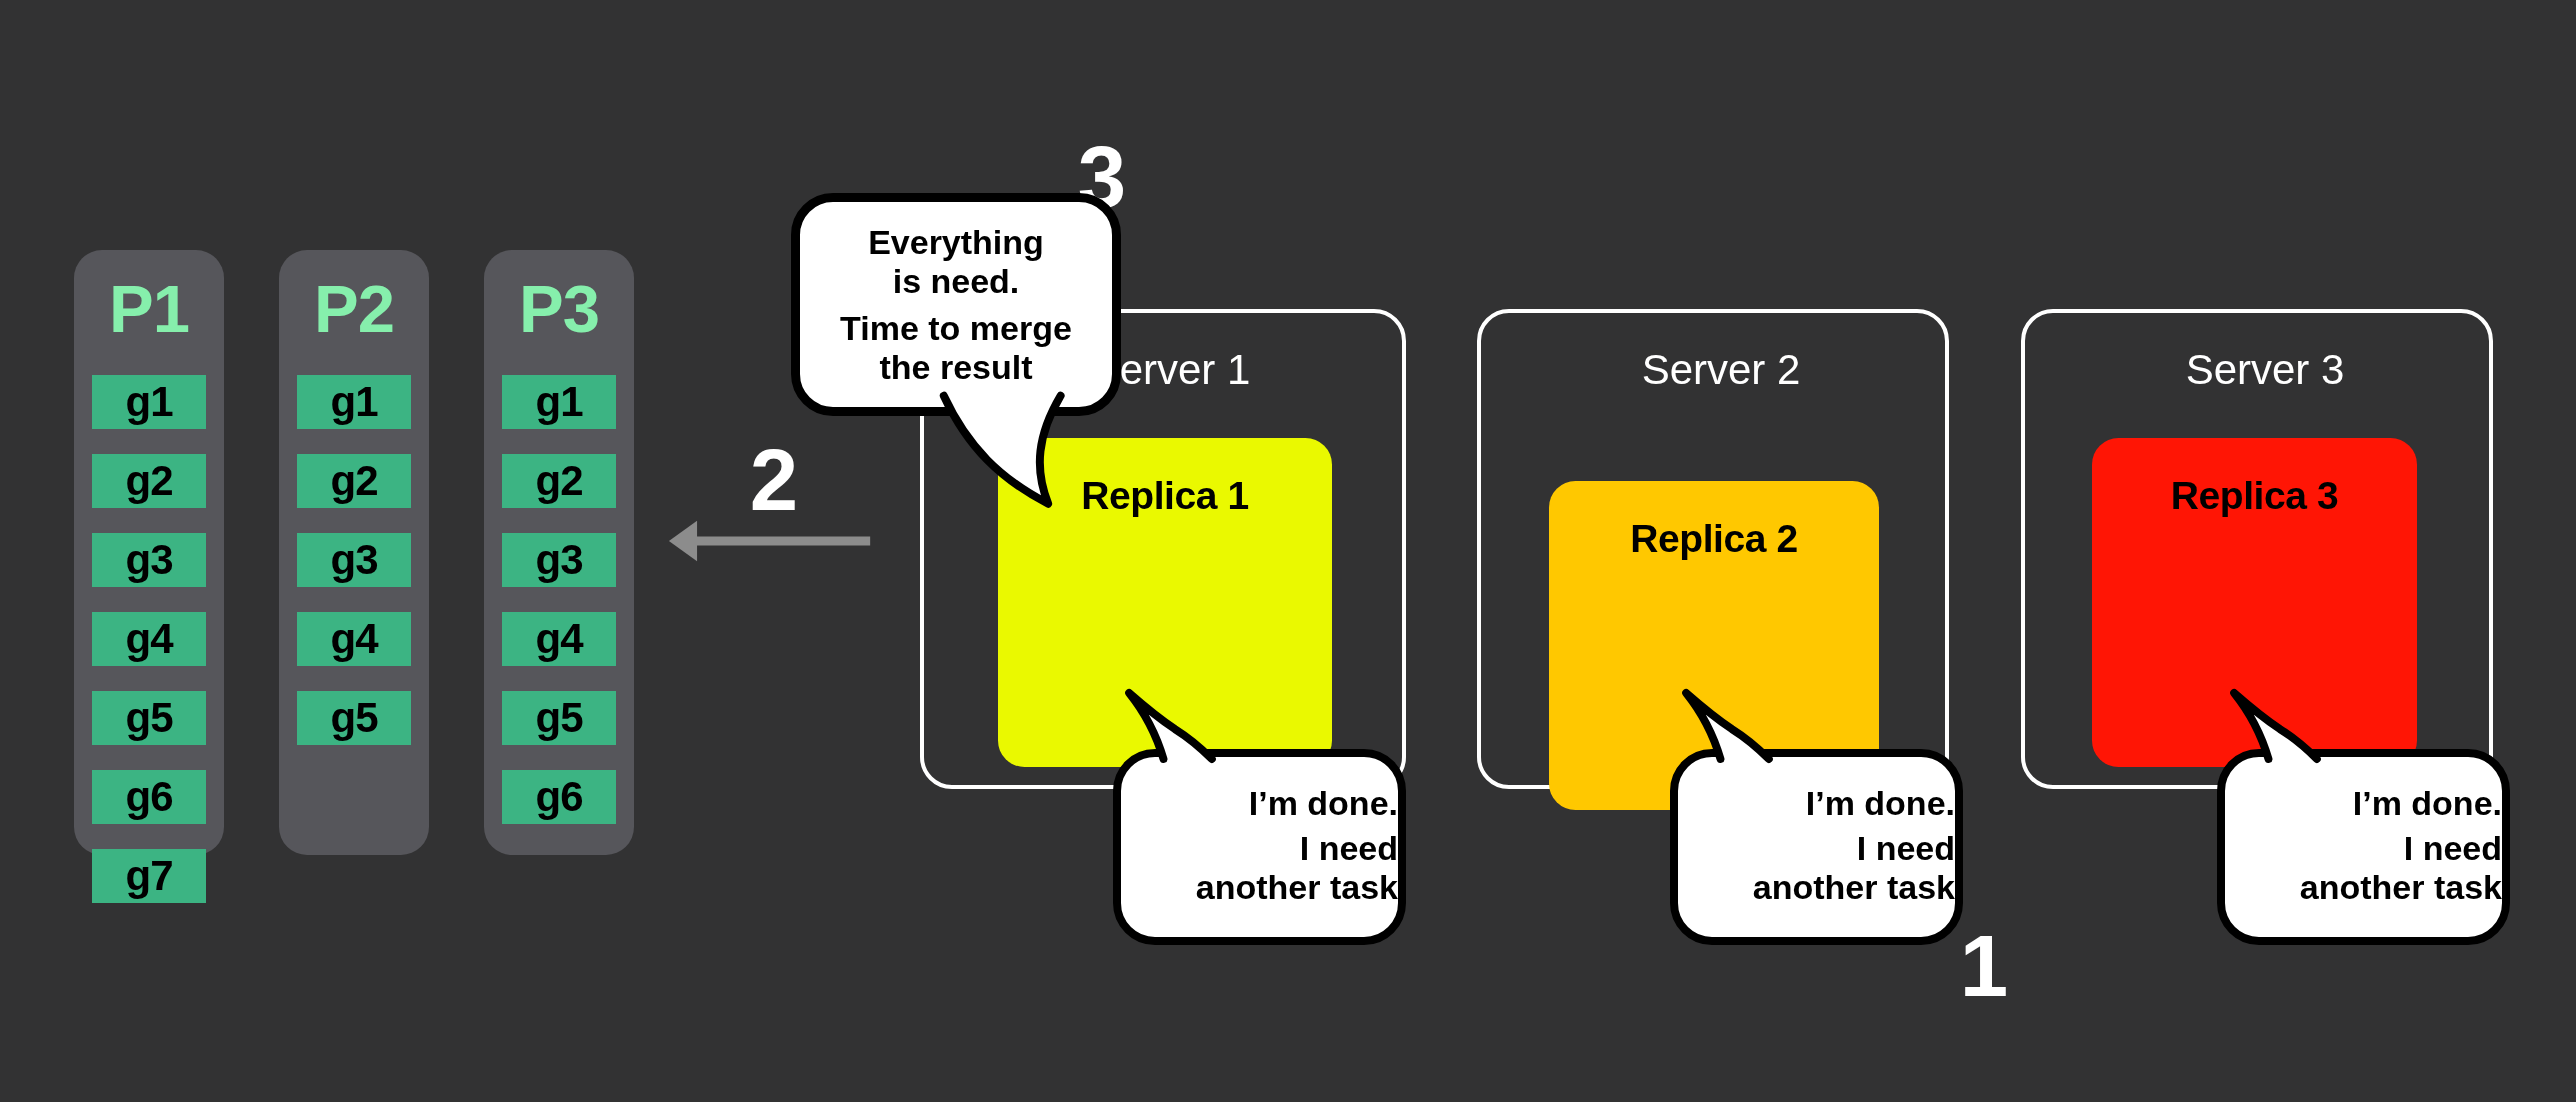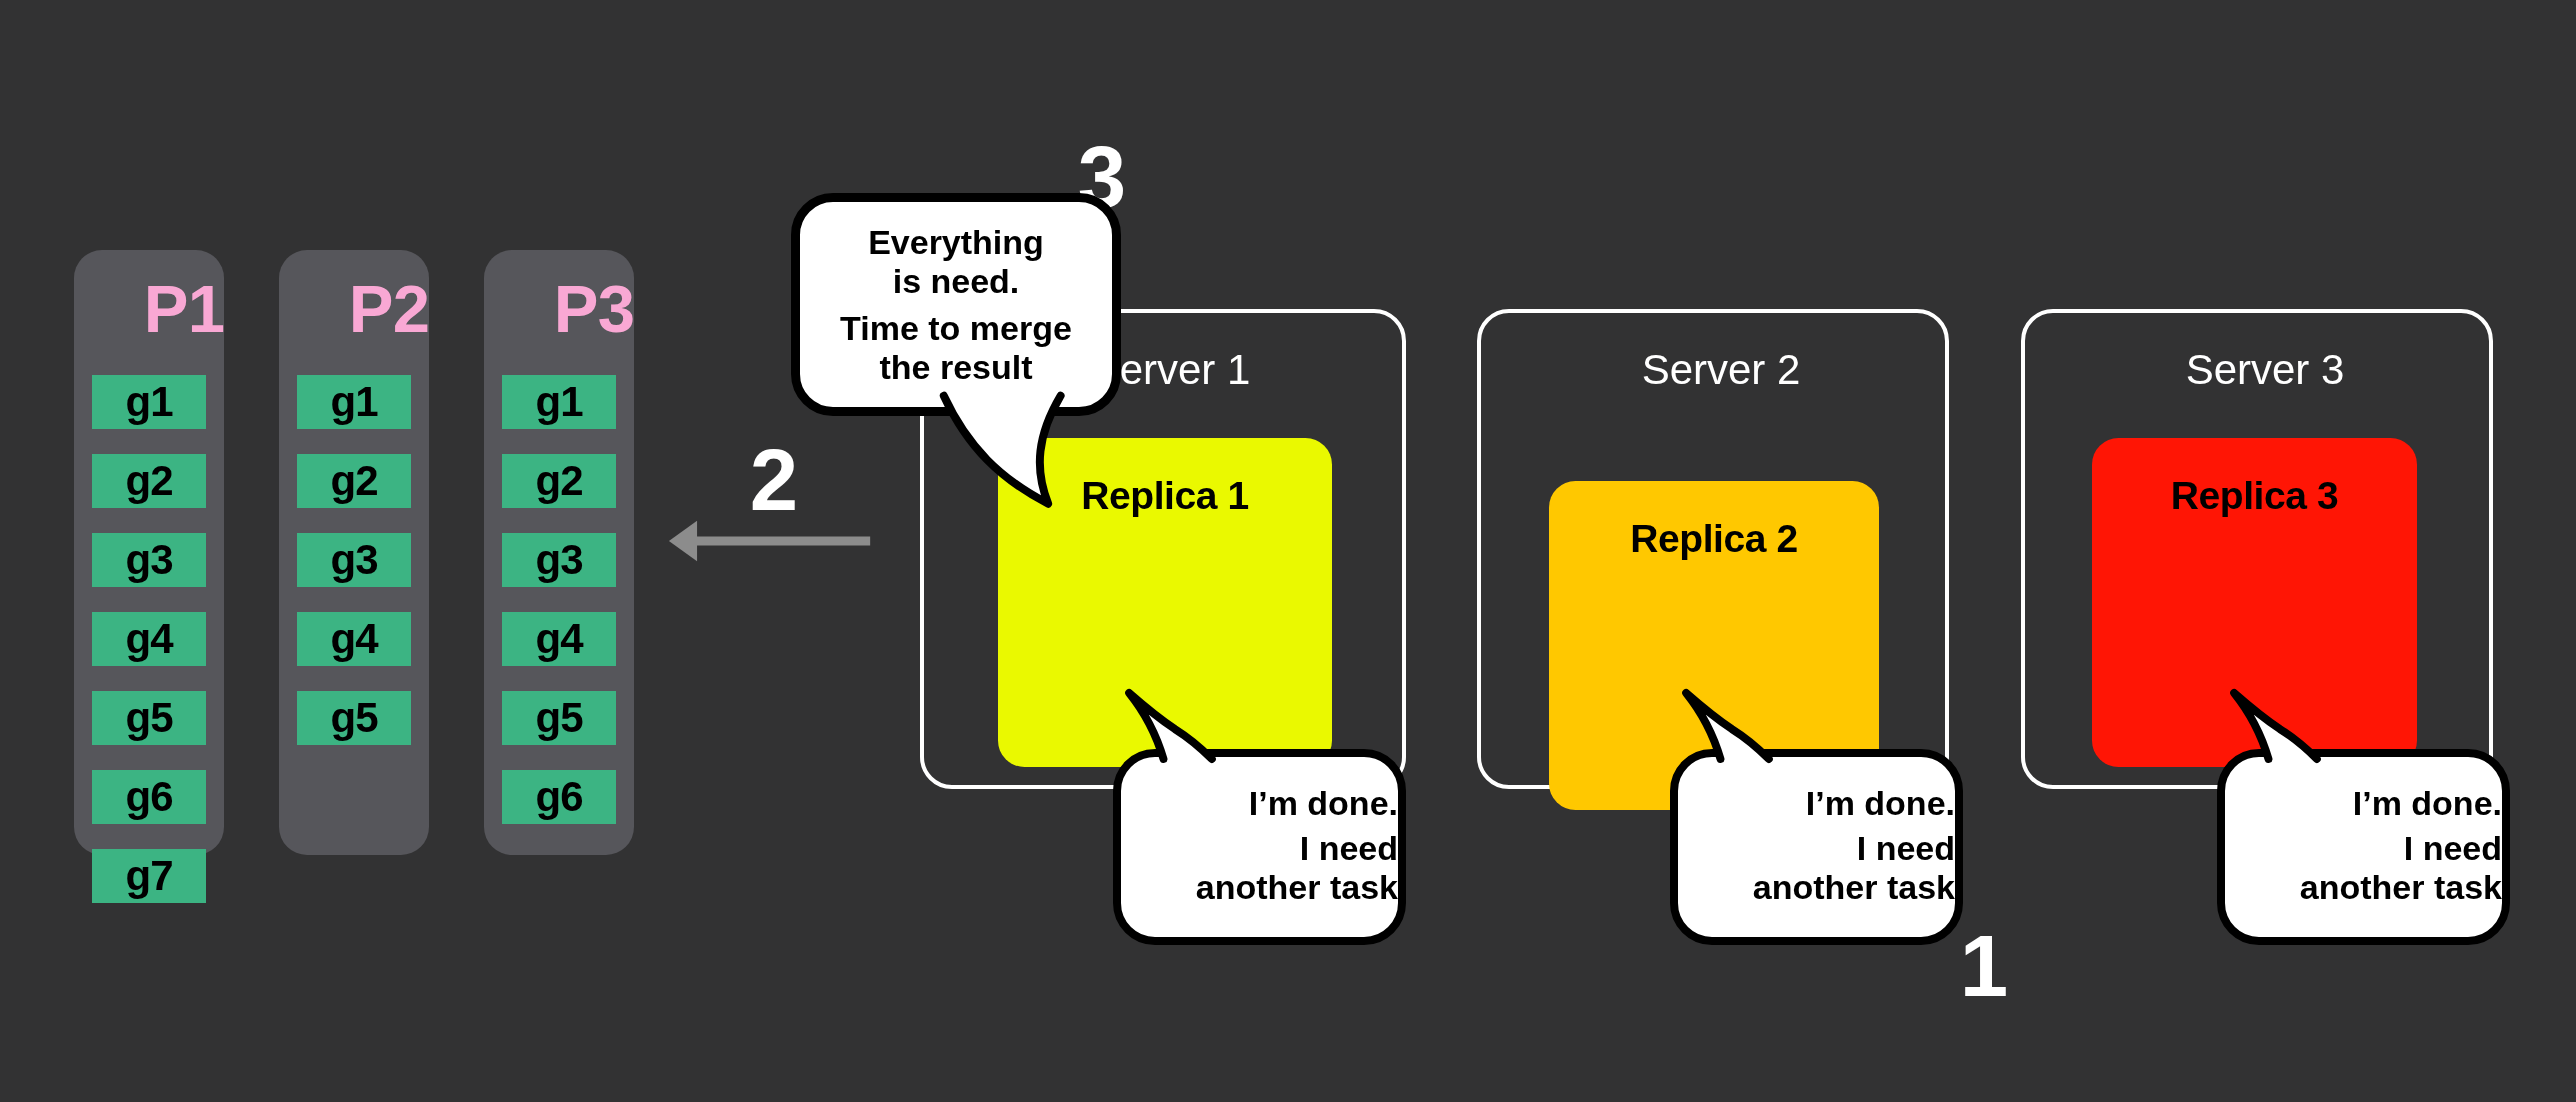--- a/index.html
+++ b/index.html
@@ -13,21 +13,21 @@
   .stage *{box-sizing:border-box;}
 
   
   .partition{
     position:absolute;top:250px;width:150px;height:605px;
     background:var(--column_bg,#56565B);border-radius:28px;
   }
   #p1{left:74px;} #p2{left:279px;} #p3{left:484px;}
   .p-header{
     position:absolute;top:25px;left:0;right:0;
-    text-align:right;color:#f9a8d4;font-size:67px;font-weight:bold;line-height:67px;
+    text-align:center;color:#86efac;font-size:67px;font-weight:bold;line-height:67px;
     letter-spacing:-0.9px;
   }
   .p-groups{
     position:absolute;top:125px;left:17.7px;right:17.7px;
     display:flex;flex-direction:column;gap:25px;
   }
   .g-block{
     height:54px;background:var(--group_green,#3CB483);
     color:#000;font-size:42px;font-weight:bold;line-height:54px;text-align:center;
     letter-spacing:-0.9px;

